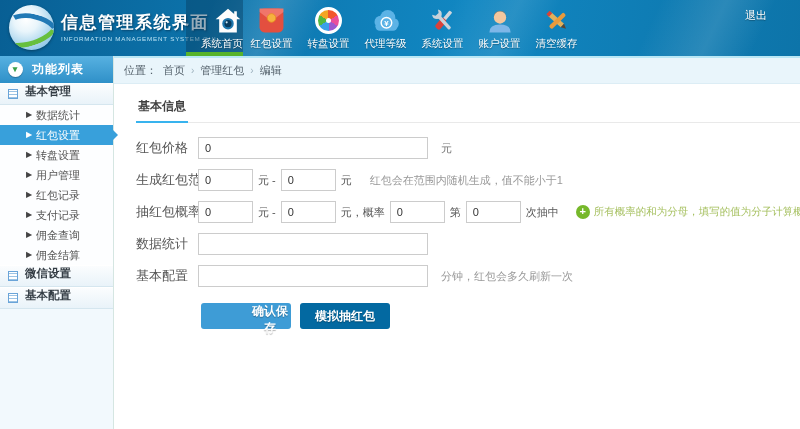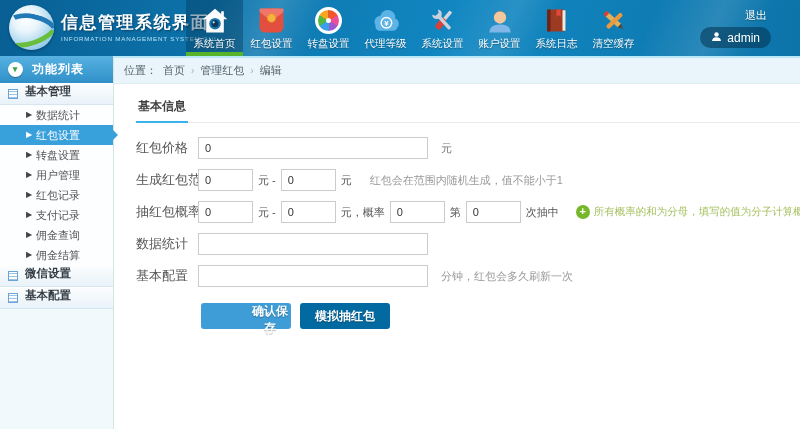--- a/index.html
+++ b/index.html
@@ -20,21 +20,21 @@
   .logo .arc-green { width:62px; height:34px; border:5px solid transparent; border-bottom-color:#67bf3d; left:-11px; top:7px; transform:rotate(-18deg); }
   .logo .arc-blue  { width:58px; height:36px; border:5px solid transparent; border-top-color:#2179b5; left:-6px; top:9px; transform:rotate(14deg); }
   .brand { position:absolute; left:61px; top:11px; }
   .brand-title { font-size:17px; font-weight:bold; color:#fff; letter-spacing:1.5px; text-shadow:1px 1px 2px rgba(0,20,40,.5); white-space:nowrap; }
   .brand-sub { font-size:8px; color:#b8e2f4; letter-spacing:1px; margin-top:2px; transform:scale(.78); transform-origin:left top; white-space:nowrap; }
 
   .tabs { position:absolute; left:186px; top:0; height:56px; display:flex; }
   .tab { width:57px; height:56px; display:flex; flex-direction:column; align-items:center; padding-top:5px; cursor:pointer; position:relative; }
   .tab .ticon { width:31px; height:31px; display:flex; align-items:center; justify-content:center; }
   .tab .tlabel { font-size:10.5px; color:#fff; margin-top:1px; white-space:nowrap; text-shadow:0 1px 1px rgba(0,0,0,.35); }
-  .tab.active { background:rgba(6,58,90,.42); }
+  .tab.active { background:rgba(6,58,90,.42);align-items:flex-end; }
   .tab.active::after { content:""; position:absolute; bottom:0; left:0; right:0; height:4px; background:#57b32a; }
 
   .logout { position:absolute; right:33px; top:8px; font-size:11px; color:#fff; cursor:pointer; text-shadow:0 1px 1px rgba(0,0,0,.35); }
   .admin-pill { position:absolute; right:29px; top:27px; height:21px; padding:0 11px; border-radius:11px;
     background:rgba(4,50,78,.55); color:#fff; font-size:12px; display:flex; align-items:center; gap:5px; cursor:pointer; }
 
   .wheel { width:27px; height:27px; border-radius:50%; position:relative; border:3px solid #fff;
     background:conic-gradient(#f2582c 0 60deg,#e94f9b 60deg 120deg,#9b59d0 120deg 180deg,#3aa0e8 180deg 240deg,#52b842 240deg 300deg,#f5a623 300deg 360deg); }
   .wheel::after { content:""; position:absolute; inset:8px; background:#fff; border-radius:50%; }
 
@@ -173,60 +173,40 @@
         <span class="ticon">
           <svg viewBox="0 0 34 34" width="30" height="30">
             <path d="M5 30 q0 -9 12 -9 q12 0 12 9 Z" fill="#7fb7e8"></path>
             <circle cx="17" cy="13" r="7" fill="#f3c79e"></circle>
             <path d="M10 12 a7.2 7.2 0 0 1 14 -1.5 q-2 -4.5 -7 -4.5 q-5 0 -7 6 Z" fill="#c1692b"></path>
           </svg>
         </span>
         <span class="tlabel">账户设置</span>
       </div>
 
-      <div class="tab">
-        <span class="ticon">
-          <svg viewBox="0 0 34 34" width="29" height="29">
-            <rect x="6" y="4" width="21" height="26" rx="2" fill="#9c3a22"></rect>
-            <rect x="24" y="5" width="3.5" height="24" fill="#f2e9dc"></rect>
-            <rect x="6" y="4" width="4" height="26" rx="1" fill="#6e2414"></rect>
-            <path d="M17 4 h5 v9 l-2.5 -2.5 L17 13 Z" fill="#e2483d"></path>
-          </svg>
-        </span>
-        <span class="tlabel">系统日志</span>
-      </div>
 
       <div class="tab">
         <span class="ticon">
           <svg viewBox="0 0 34 34" width="30" height="30">
             <g transform="rotate(-48 17 17)">
               <rect x="14.5" y="6" width="5.5" height="19" fill="#e0b05c"></rect>
               <path d="M14.5 25 h5.5 l-2.75 5.5 Z" fill="#5a4632"></path>
               <rect x="14.5" y="3" width="5.5" height="4" fill="#d84338"></rect>
             </g>
             <g transform="rotate(46 17 17)">
               <rect x="14.8" y="5" width="4.8" height="23" rx="2" fill="#e89a3c"></rect>
             </g>
           </svg>
         </span>
         <span class="tlabel">清空缓存</span>
       </div>
 
     </div>
 
     <span class="logout">退出</span>
-    <div class="admin-pill">
-      <span>
-        <svg width="11" height="11" viewBox="0 0 12 12">
-            <circle cx="6" cy="3.8" r="2.4" fill="#fff"></circle>
-            <path d="M1.2 11 q0 -4.2 4.8 -4.2 q4.8 0 4.8 4.2 Z" fill="#fff"></path>
-          </svg>
-      </span>
-      <span>admin</span>
-    </div>
   </div>
 
   <div class="bodywrap">
 
     <div class="sidebar">
       <div class="side-head">
         <span class="head-icon">▾</span>
         <span>功能列表</span>
       </div>
 

